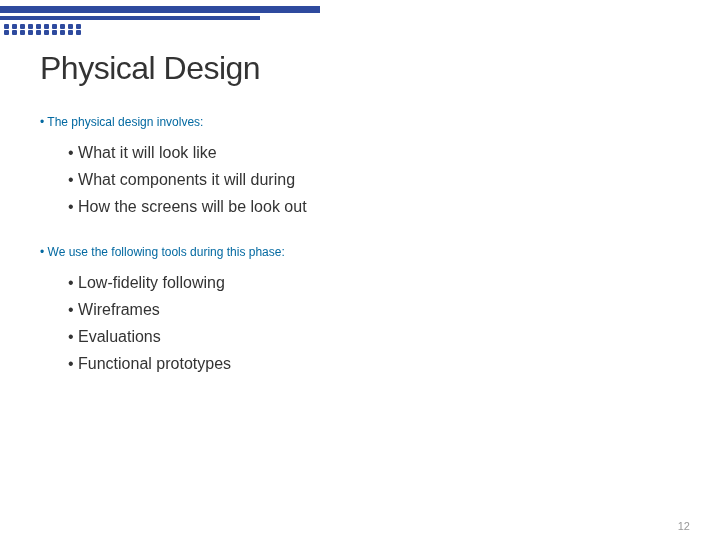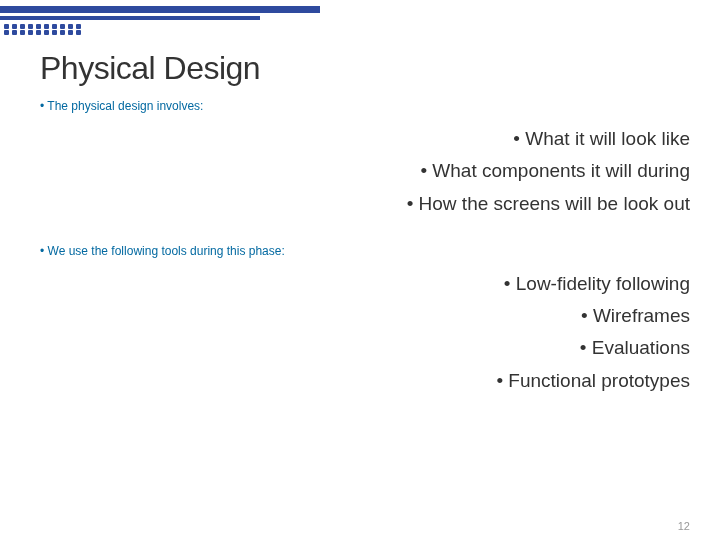--- a/index.html
+++ b/index.html
@@ -78,21 +78,21 @@
       top: 50px;
       left: 40px;
       right: 30px;
       bottom: 30px;
     }
 
     .slide-title {
       font-size: 32px;
       font-weight: 400;
       color: #333333;
-      margin-bottom: 12px;
+      margin-bottom: 28px;
       letter-spacing: -0.5px;
     }
 
     .section {
       margin-bottom: 24px;
     }
 
     .bullet-main {
       font-size: 12px;
       color: #0369a1;
@@ -102,25 +102,24 @@
 
     .bullet-main::before {
       content: '• ';
     }
 
     .sub-bullets {
       padding-left: 28px;
     }
 
     .bullet-sub {
-      font-size: 19px;
+      font-size: 16px;
       color: #333333;
       line-height: 1.7;
       font-weight: 400;
-      text-align: right;
     }
 
     .bullet-sub::before {
       content: '• ';
     }
 
     .slide-number {
       position: absolute;
       bottom: 8px;
       right: 30px;

